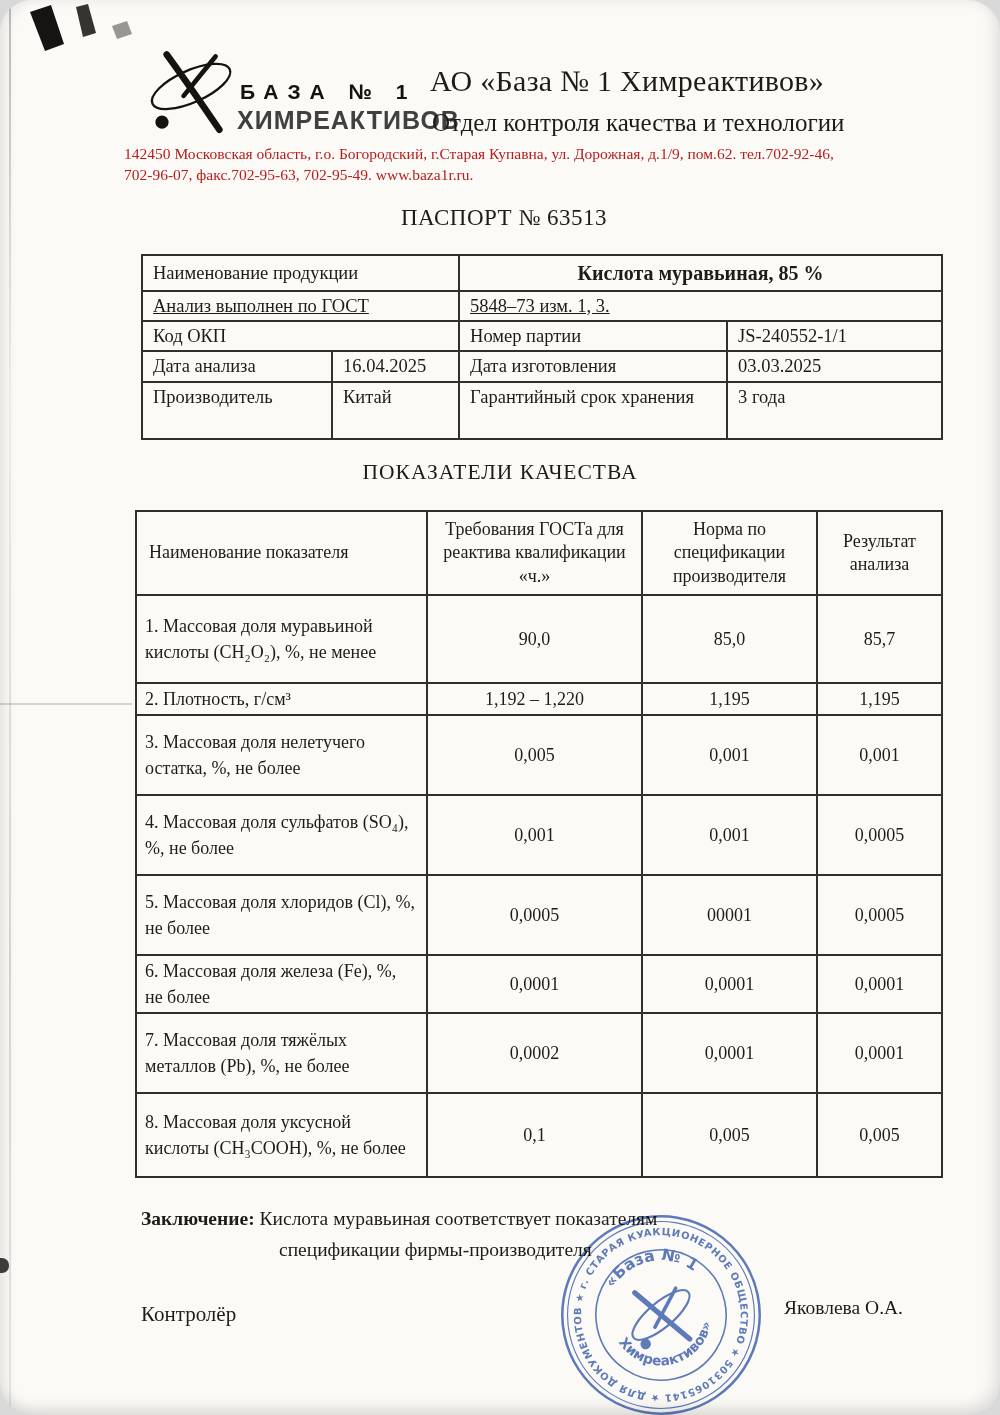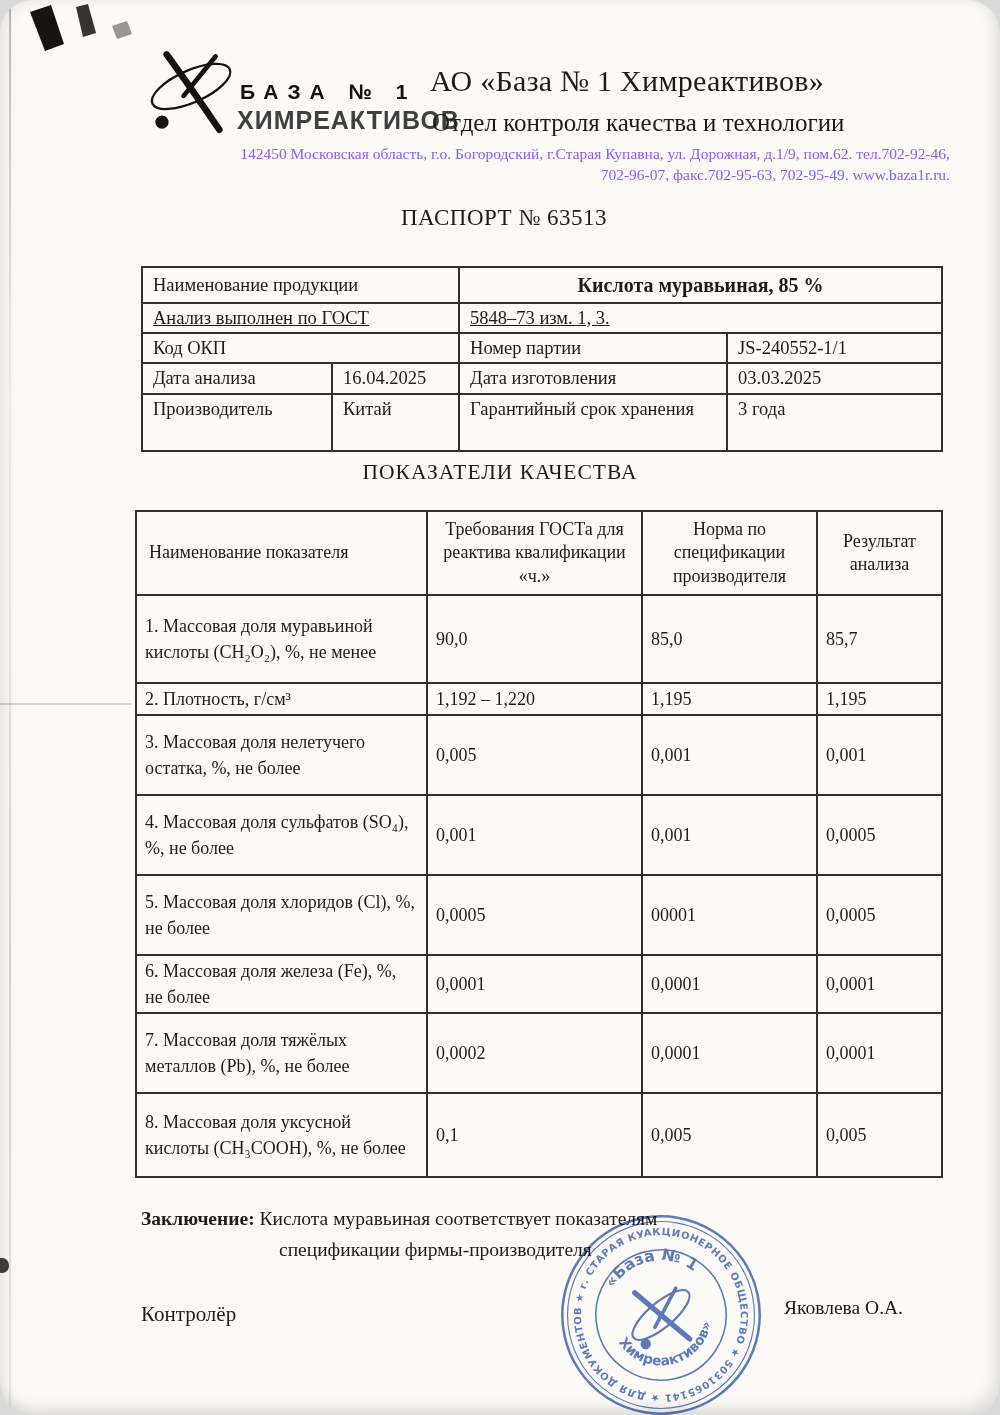--- a/index.html
+++ b/index.html
@@ -19,30 +19,30 @@
   .edge-hline { position:absolute; left:0; top:703px; width:132px; height:2px; background:#8f8d89; opacity:.35; }
 
   
   .logo-svg { position:absolute; left:146px; top:50px; }
   .logo-t1 { position:absolute; left:240px; top:80px; font-family:"Liberation Sans","DejaVu Sans",sans-serif;
     font-weight:bold; font-size:21px; letter-spacing:9px; color:#14120f; white-space:nowrap; }
   .logo-t2 { position:absolute; left:237px; top:106px; font-family:"Liberation Sans","DejaVu Sans",sans-serif;
     font-weight:bold; font-size:25px; letter-spacing:1px; color:#404040; white-space:nowrap; }
   .company { position:absolute; left:430px; top:64px; font-size:30px; letter-spacing:.3px; white-space:nowrap; }
   .dept    { position:absolute; left:432px; top:109px; font-size:25px; white-space:nowrap;text-align:center; }
-  .addr    { position:absolute; left:110px; width:840px; text-align:right; font-size:15.5px; color:#8b5cf6; }
+  .addr    { position:absolute; left:124px; width:840px; text-align:left; font-size:15.5px; color:#b91c1c; }
   .a1 { top:145px; } .a2 { top:166px; }
 
   .doc-title { position:absolute; top:205px; left:0; width:100%; text-align:center;
     font-size:23px; letter-spacing:.5px;padding-left:8px; }
 
   
   table { border-collapse:collapse; }
   td { border:2px solid #33302b; }
-  .info-table { position:absolute; left:141px; top:254px; width:800px; font-size:18.5px; table-layout:fixed;margin-top:12px; }
+  .info-table { position:absolute; left:141px; top:254px; width:800px; font-size:18.5px; table-layout:fixed; }
   .info-table td { padding:2px 10px; vertical-align:middle; }
   .info-table tr:nth-child(1) td { height:36px; }
   .info-table tr:nth-child(2) td { height:30px;text-decoration:underline; }
   .info-table tr:nth-child(3) td { height:30px; }
   .info-table tr:nth-child(4) td { height:31px; }
   .info-table tr:nth-child(5) td { height:57px; vertical-align:top; padding-top:4px; }
   .bold-center { font-weight:bold; text-align:center; font-size:20px; }
 
   .section-title { position:absolute; top:460px; left:0; width:100%; text-align:center;
     font-size:21.5px; letter-spacing:1px; }
@@ -55,21 +55,21 @@
   .qt thead td { height:84px; }
   .qt tbody tr:nth-child(1) td { height:88px; }
   .qt tbody tr:nth-child(2) td { height:27px; }
   .qt tbody tr:nth-child(3) td { height:80px; }
   .qt tbody tr:nth-child(4) td { height:80px; }
   .qt tbody tr:nth-child(5) td { height:80px; }
   .qt tbody tr:nth-child(6) td { height:55px; }
   .qt tbody tr:nth-child(7) td { height:80px; }
   .qt tbody tr:nth-child(8) td { height:84px; }
   .qt .name { line-height:1.45; }
-  .qt .val  { }
+  .qt .val  { text-align:center; }
 
   
   .conclusion { position:absolute; left:141px; top:1203px; width:720px; font-size:19.5px; line-height:1.6; }
   .c-label { font-weight:bold; }
   .c-line2 { margin-left:138px; }
   .controller { position:absolute; left:141px; top:1302px; font-size:21px; }
   .signer     { position:absolute; left:784px; top:1297px; font-size:19.5px; }
 
   
   .stamp { position:absolute; left:556px; top:1210px; width:210px; height:210px;

